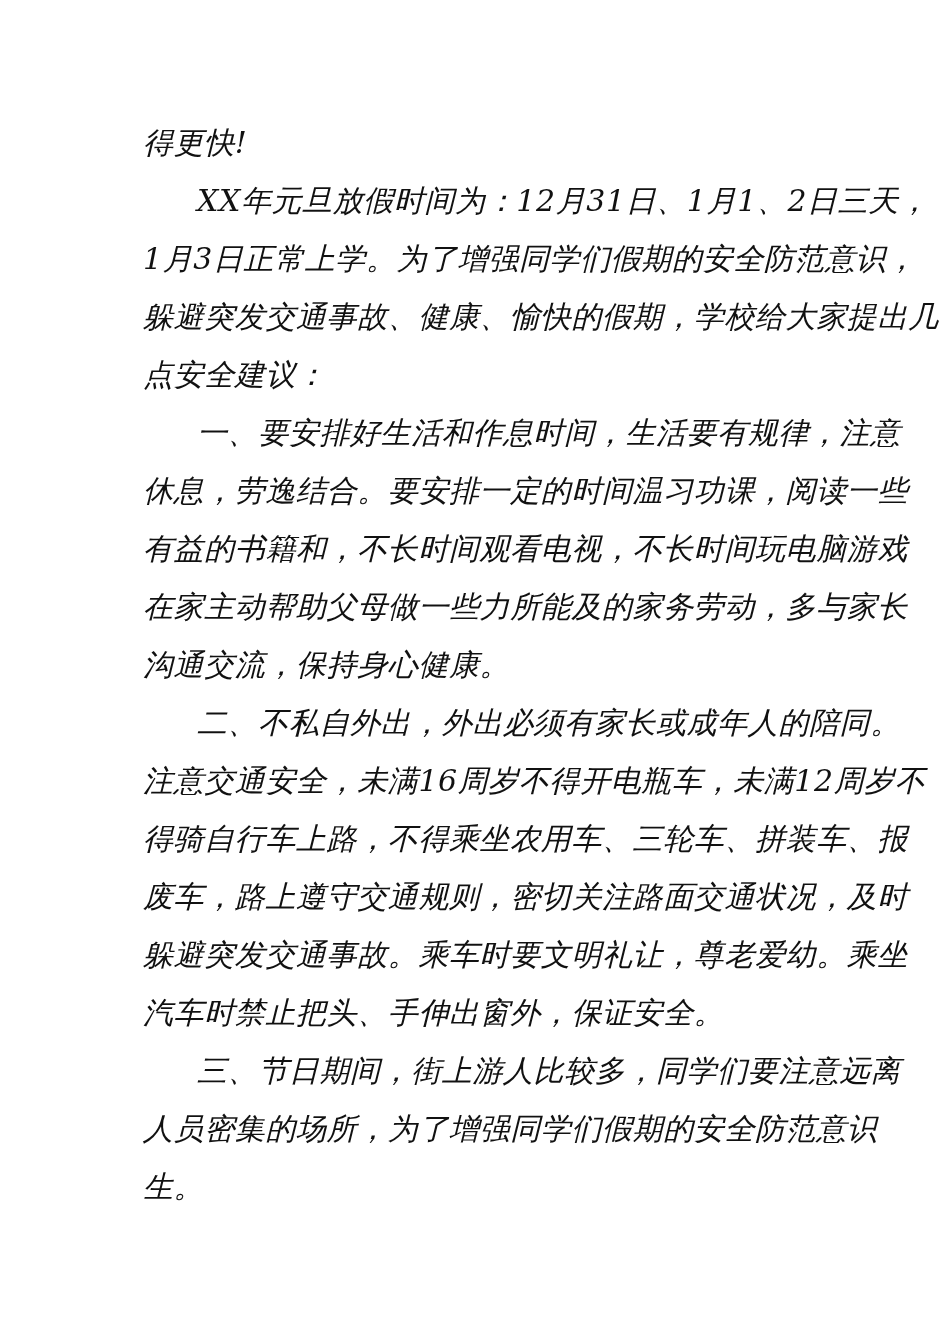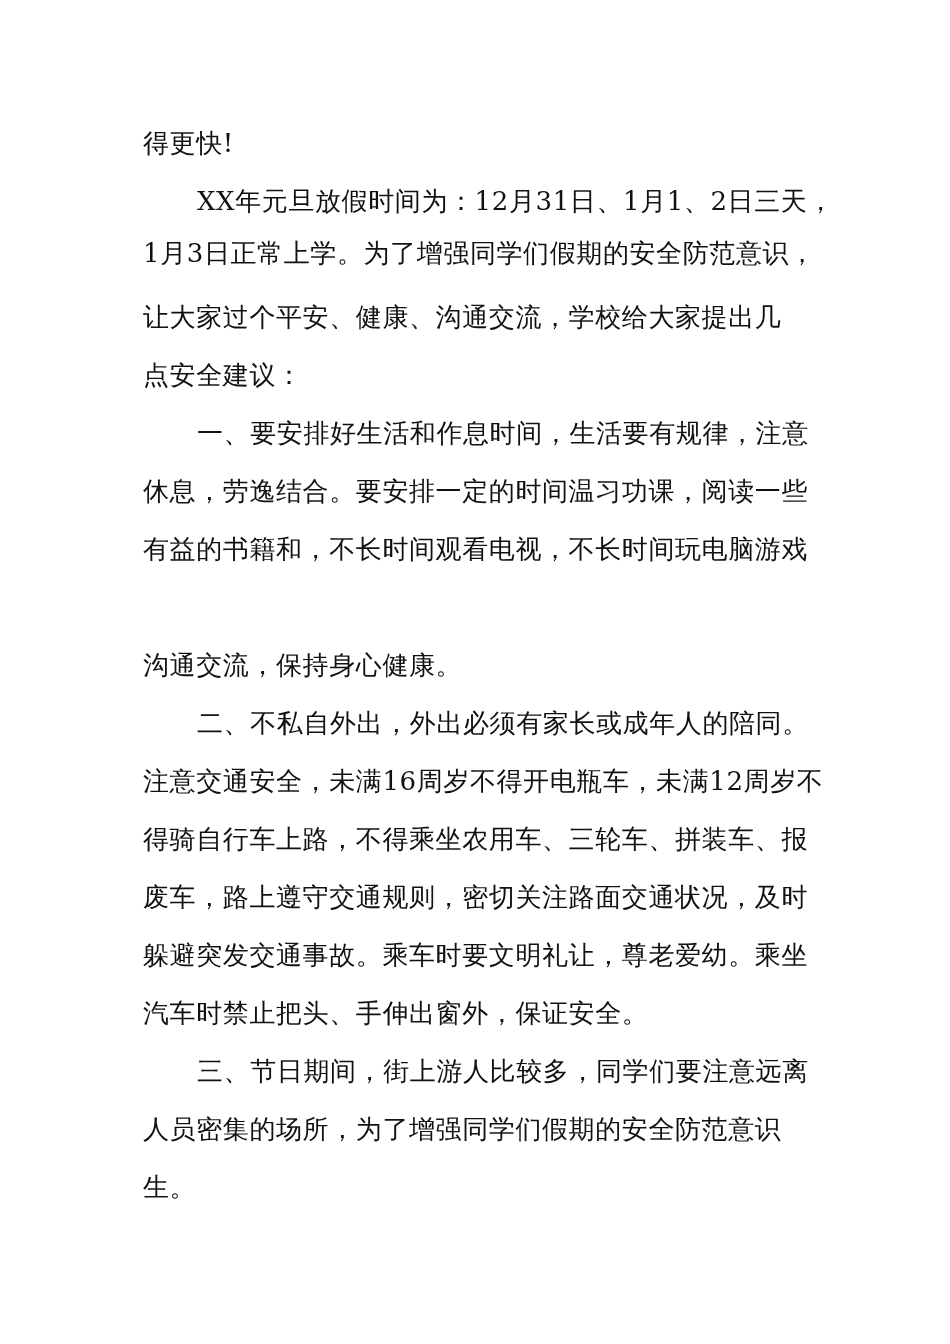--- a/index.html
+++ b/index.html
@@ -21,45 +21,47 @@
       top: 0;
       width: 950px;
       height: 1344px;
       background: #ffffff;
     }
     .line {
       position: absolute;
       left: 143px;
       width: 665px;
       height: 40px;
-      font-size: 26px;
+      font-size: 30px;
       line-height: 40px;
       white-space: nowrap;
       letter-spacing: 0.6px;
+      font-style: italic;
     }
     .line.indent {
       left: 197px;
       width: 611px;
     }
   </style>
 </head>
 <body>
 
 <div class="page">
 
   <div class="line" style="top:123px">得更快!</div>
 
   <div class="line indent" style="top:181px">XX年元旦放假时间为：12月31日、1月1、2日三天，</div>
-  <div class="line" style="top:233px">1月3日正常上学。为了增强同学们假期的安全防范意识，</div>
-  <div class="line" style="top:297px">让大家过个平安、健康、沟通交流，学校给大家提出几</div>
+  <div class="line" style="top:239px">1月3日正常上学。为了增强同学们假期的安全防范意识，</div>
+  <div class="line" style="top:297px">躲避突发交通事故、健康、愉快的假期，学校给大家提出几</div>
   <div class="line" style="top:355px">点安全建议：</div>
 
   <div class="line indent" style="top:413px">一、要安排好生活和作息时间，生活要有规律，注意</div>
   <div class="line" style="top:471px">休息，劳逸结合。要安排一定的时间温习功课，阅读一些</div>
   <div class="line" style="top:529px">有益的书籍和，不长时间观看电视，不长时间玩电脑游戏</div>
+  <div class="line" style="top:587px">在家主动帮助父母做一些力所能及的家务劳动，多与家长</div>
   <div class="line indent" style="top:703px">二、不私自外出，外出必须有家长或成年人的陪同。</div>
 
   <div class="line" style="top:645px">沟通交流，保持身心健康。</div>
   <div class="line" style="top:761px">注意交通安全，未满16周岁不得开电瓶车，未满12周岁不</div>
   <div class="line" style="top:877px">废车，路上遵守交通规则，密切关注路面交通状况，及时</div>
   <div class="line" style="top:819px">得骑自行车上路，不得乘坐农用车、三轮车、拼装车、报</div>
   <div class="line" style="top:993px">汽车时禁止把头、手伸出窗外，保证安全。</div>
   <div class="line" style="top:935px">躲避突发交通事故。乘车时要文明礼让，尊老爱幼。乘坐</div>
 
   <div class="line indent" style="top:1051px">三、节日期间，街上游人比较多，同学们要注意远离</div>

